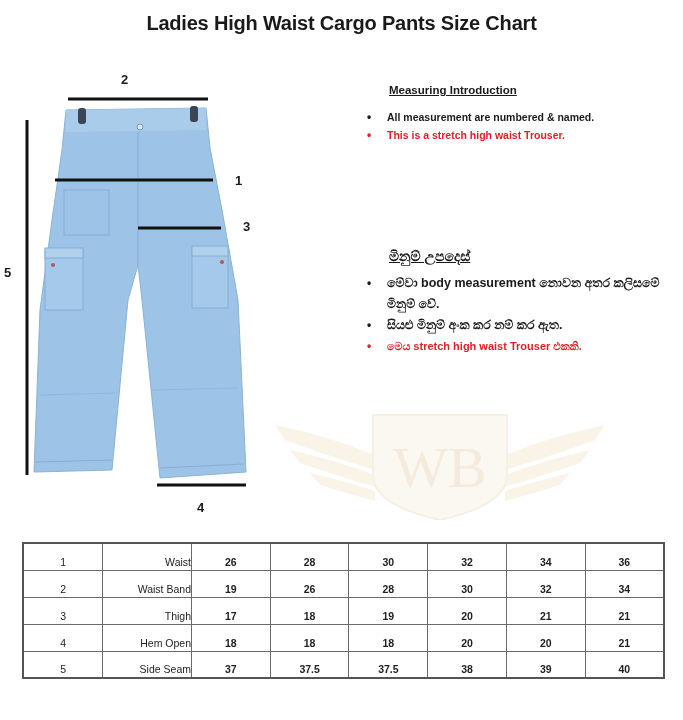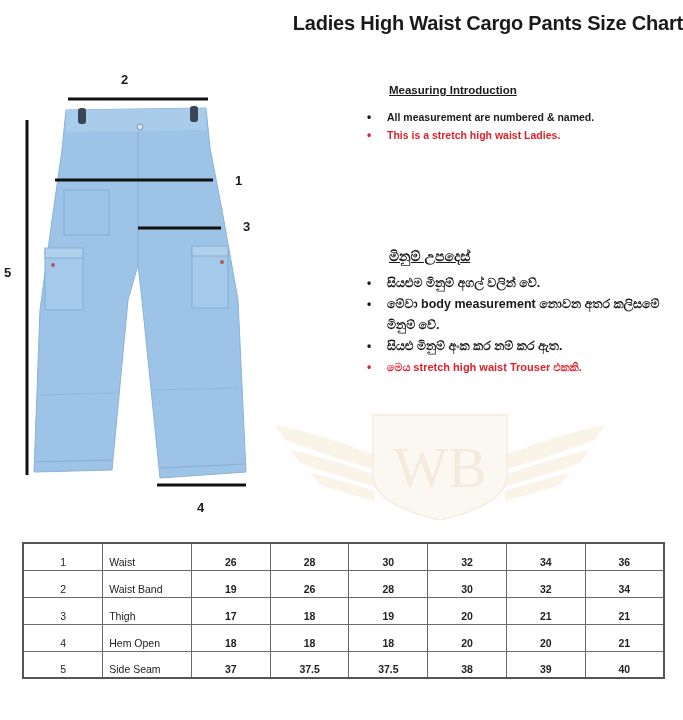--- a/index.html
+++ b/index.html
@@ -1,20 +1,20 @@
 <!DOCTYPE html>
 <html><head>
   <meta charset="utf-8">
   <style>
     * { margin: 0; padding: 0; box-sizing: border-box; }
     html, body { width: 683px; height: 720px; background: #ffffff; overflow: hidden; }
     body { position: relative; font-family: "Liberation Sans", "DejaVu Sans", sans-serif; color: #111; }
 
     .title {
-      position: absolute; left: 0; top: 12px; width: 683px; text-align: right;
+      position: absolute; left: 0; top: 12px; width: 683px; text-align: center;
       font-size: 20px; font-weight: bold; color: #1a1a1a; letter-spacing: -0.2px;
     }
 
     
     .figure { position: absolute; left: 0; top: 60px; width: 300px; height: 470px; }
     .figure svg { position: absolute; left: 0; top: 0; }
     .dim-label { position: absolute; font-size: 13px; font-weight: bold; color: #1a1a1a; }
 
     
     .watermark { position: absolute; left: 255px; top: 395px; width: 370px; height: 125px; opacity: 0.55; }
@@ -44,21 +44,21 @@
     
     .size-table {
       position: absolute; left: 22px; top: 542px; width: 643px;
       border-collapse: collapse; border: 2px solid #555;
     }
     .size-table td {
       border: 1px solid #6a6a6a; height: 27px; font-size: 10.5px;
       vertical-align: bottom; padding-bottom: 2px; color: #222;
     }
     .size-table td.c-num { width: 80px; text-align: center; }
-    .size-table td.c-name { width: 89px; text-align: left; padding-left: 6px; }
+    .size-table td.c-name { width: 89px; text-align: right; padding-left: 6px; }
     .size-table td.c-val { width: 79px; text-align: center; font-weight: bold; }
   </style>
 </head>
 <body>
 
 <div class="title">Ladies High Waist Cargo Pants Size Chart</div>
 
 <div class="figure">
   <svg width="300" height="470" viewBox="0 0 300 470">
 
@@ -115,28 +115,27 @@
     </g>
     <path d="M118 20 L252 20 L252 80 Q252 110 185 125 Q118 110 118 80 Z" fill="#f8f1e6" stroke="#efe2cc" stroke-width="2"></path>
     <text x="185" y="92" text-anchor="middle" font-family="Liberation Serif, serif" font-size="58" fill="#eddcc2">WB</text>
   </svg>
 </div>
 
 <div class="panel panel-en">
   <div class="panel-heading">Measuring Introduction</div>
   <ul class="bullet-list">
     <li>All measurement are numbered &amp; named.</li>
-    <li class="red">This is a stretch high waist Ladies.</li>
+    <li class="red">This is a stretch high waist Trouser.</li>
   </ul>
 </div>
 
 <div class="panel panel-si">
   <div class="panel-heading">මිනුම් උපදෙස්</div>
   <ul class="bullet-list">
-    <li>සියළුම මිනුම් අගල් වලින් වේ.</li>
     <li>මේවා body measurement නොවන අතර කලිසමේ මිනුම් වේ.</li>
     <li>සියළු මිනුම් අංක කර නම් කර ඇත.</li>
     <li class="red">මෙය stretch high waist Trouser එකකි.</li>
   </ul>
 </div>
 
 <table class="size-table">
   <tbody>
     <tr>
       <td class="c-num">1</td>

